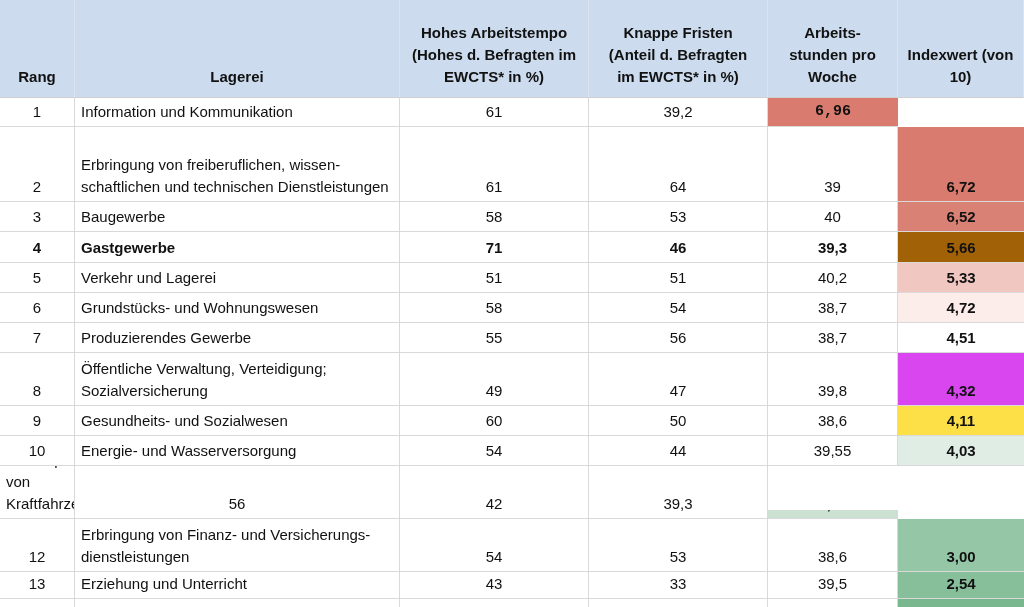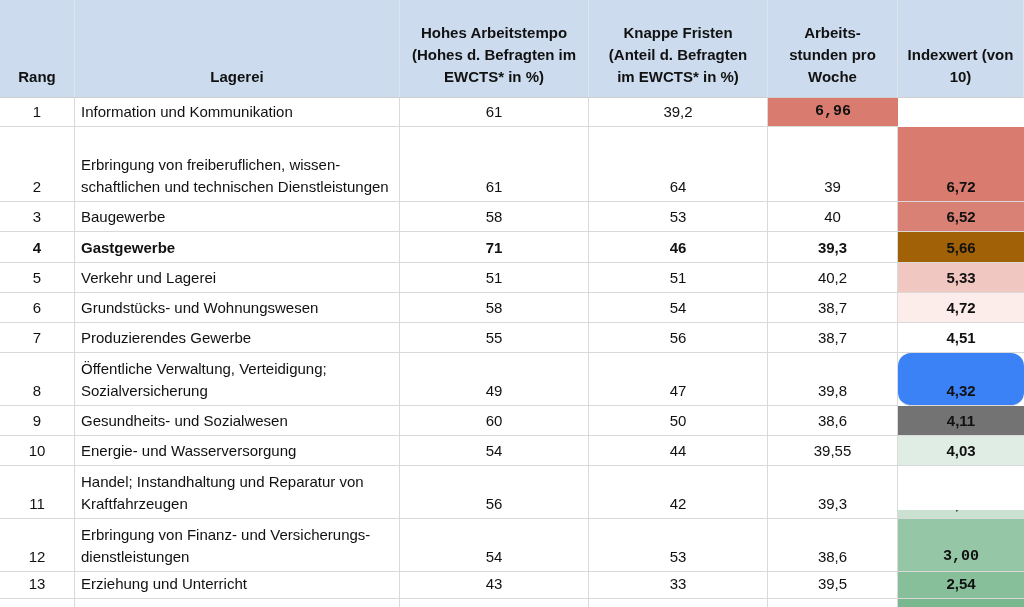--- a/index.html
+++ b/index.html
@@ -115,55 +115,54 @@
         <div class="cell c-center">38,7</div>
         <div class="cell c-center index-cell" style="background: rgb(255, 255, 255);">4,51</div>
       </div>
       <div class="grid-row" style="height: 53px;">
         <div class="cell c-center">8</div>
         <div class="cell c-left">Öffentliche Verwaltung, Verteidigung;
 Sozialversicherung</div>
         <div class="cell c-center">49</div>
         <div class="cell c-center">47</div>
         <div class="cell c-center">39,8</div>
-        <div class="cell c-center index-cell" style="background: #3b82f6; border-radius: 13px;">4,32</div>
+        <div class="cell c-center index-cell" style="background: #d946ef;">4,32</div>
       </div>
       <div class="grid-row" style="height: 30px;">
         <div class="cell c-center">9</div>
         <div class="cell c-left">Gesundheits- und Sozialwesen</div>
         <div class="cell c-center">60</div>
         <div class="cell c-center">50</div>
         <div class="cell c-center">38,6</div>
-        <div class="cell c-center index-cell" style="background: #737373;">4,11</div>
+        <div class="cell c-center index-cell" style="background: #fde047;">4,11</div>
       </div>
       <div class="grid-row" style="height: 30px;">
         <div class="cell c-center">10</div>
         <div class="cell c-left">Energie- und Wasserversorgung</div>
         <div class="cell c-center">54</div>
         <div class="cell c-center">44</div>
         <div class="cell c-center">39,55</div>
         <div class="cell c-center index-cell" style="background: rgb(223, 237, 228);">4,03</div>
       </div>
       <div class="grid-row" style="height: 53px;">
-        <div class="cell c-center">11</div>
         <div class="cell c-left">Handel; Instandhaltung und Reparatur von
 Kraftfahrzeugen</div>
         <div class="cell c-center">56</div>
         <div class="cell c-center">42</div>
         <div class="cell c-center">39,3</div>
         <div class="cell c-center index-cell" style="background: rgb(203, 226, 210); margin-top: 44px;">3,72</div>
       </div>
       <div class="grid-row" style="height: 53px;">
         <div class="cell c-center">12</div>
         <div class="cell c-left">Erbringung von Finanz- und Versicherungs-
 dienstleistungen</div>
         <div class="cell c-center">54</div>
         <div class="cell c-center">53</div>
         <div class="cell c-center">38,6</div>
-        <div class="cell c-center index-cell" style="background: rgb(149, 198, 166); font-family: Liberation Mono, monospace;">3,00</div>
+        <div class="cell c-center index-cell" style="background: rgb(149, 198, 166);">3,00</div>
       </div>
       <div class="grid-row" style="height: 27px;">
         <div class="cell c-center">13</div>
         <div class="cell c-left">Erziehung und Unterricht</div>
         <div class="cell c-center">43</div>
         <div class="cell c-center">33</div>
         <div class="cell c-center">39,5</div>
         <div class="cell c-center index-cell" style="background: rgb(135, 191, 155);">2,54</div>
       </div>
       <div class="grid-row" style="height: 20px;">

